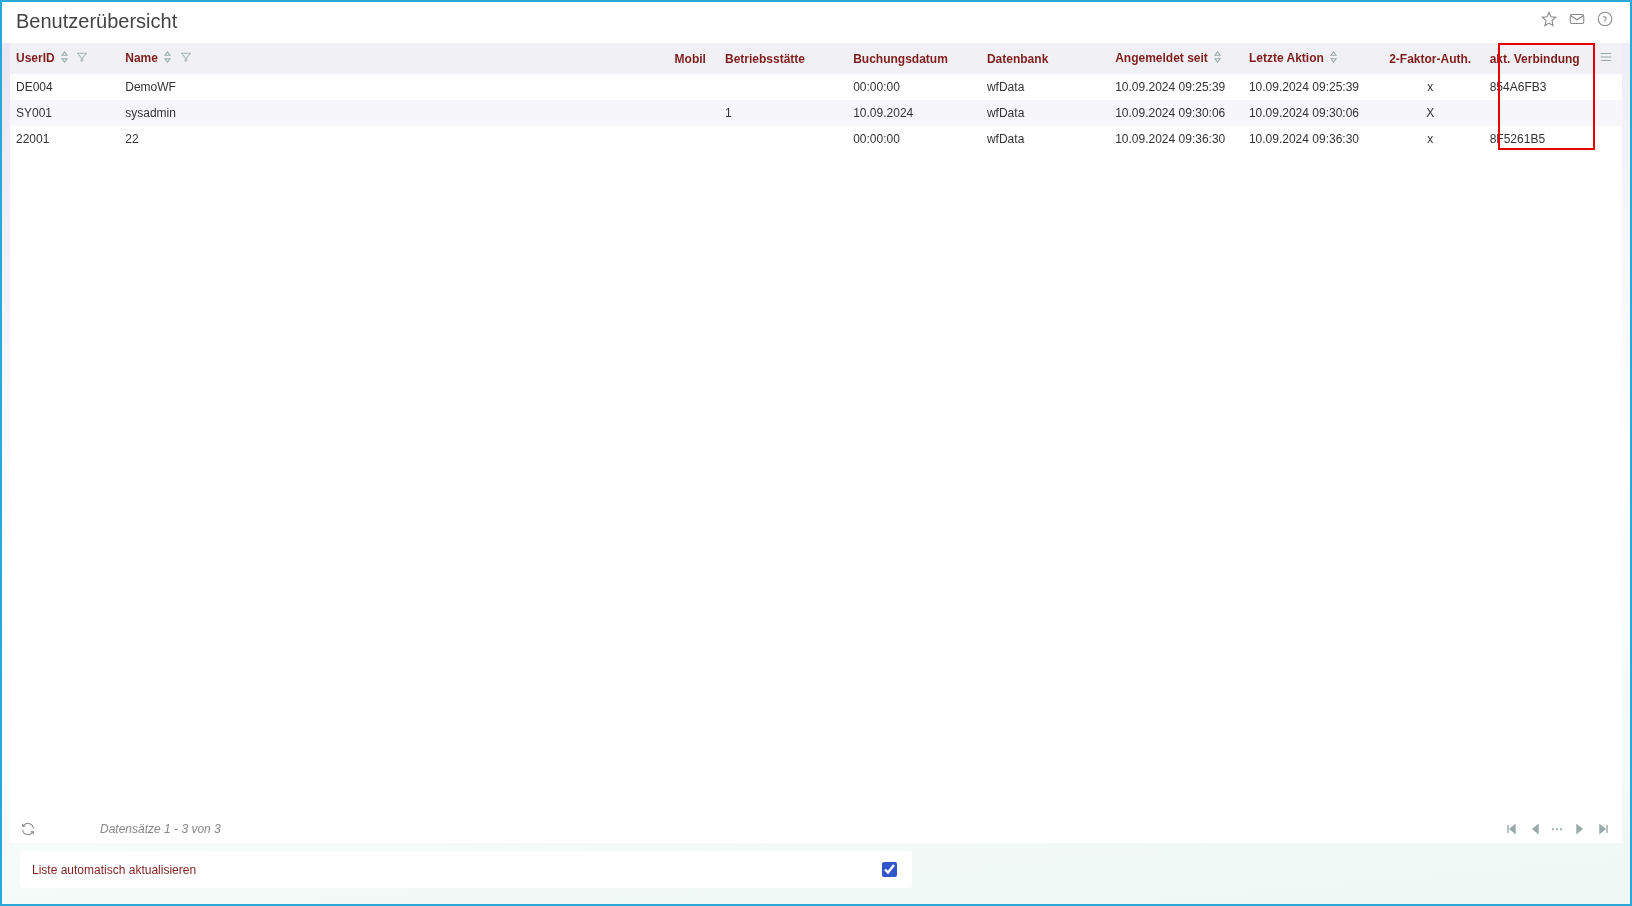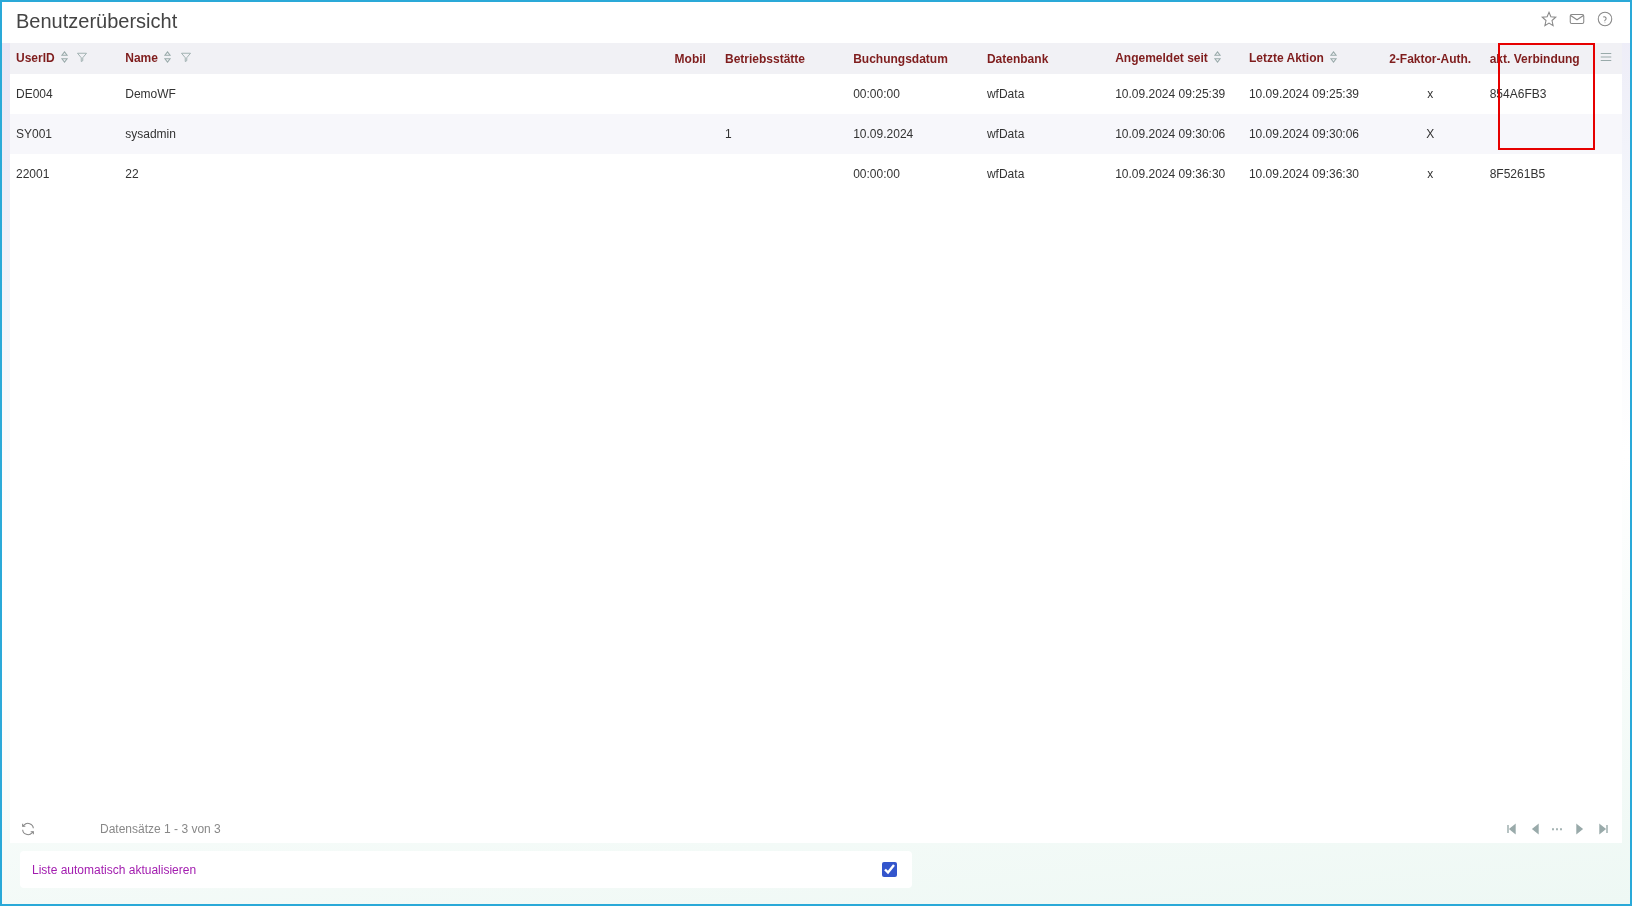--- a/index.html
+++ b/index.html
@@ -46,21 +46,21 @@
   thead th {
     background: #f1f1f5;
     text-align: left;
     font-weight: 700;
     font-size: 12px;
     padding: 7px 6px;
     color: #7f1d1d;
     white-space: nowrap;
   }
   tbody td {
-    padding: 13px 6px;
+    padding: 6px 6px;
     font-size: 12px;
     white-space: nowrap;
   }
   tbody tr:nth-child(even) { background: #f7f7fb; }
   .col-userid { width: 98px; }
   .col-name   { width: 490px; }
   .col-mobil  { width: 48px; text-align:right; }
   .col-betrieb{ width: 115px; }
   .col-buch   { width: 120px; }
   .col-db     { width: 115px; }
@@ -88,42 +88,42 @@
 
   .status-row {
     display: flex;
     align-items: center;
     padding: 6px 10px;
     background: #fff;
     gap: 14px;
   }
   .refresh-ico { width:16px; height:16px; cursor:pointer; }
   .refresh-ico svg { stroke:#888; fill:none; stroke-width:1.6; }
-  .status-text { color:#888; margin-left: 50px; }
+  .status-text { color:#888; font-style: italic; margin-left: 50px; }
   .pager { margin-left:auto; display:flex; gap:8px; align-items:center; }
   .pager .picon { width:16px; height:16px; cursor:pointer; display:flex; align-items:center; justify-content:center;}
   .pager svg { stroke:#9aa; fill:#9aa; stroke-width:1.4;}
   .pager .dots { color:#9aa; font-weight:bold; letter-spacing:1px;}
 
   .bottom-bar {
     display:flex;
     align-items:center;
     padding: 8px 10px 8px 10px;
     gap: 10px;
   }
   .auto-update {
     background:#fff;
     border-radius: 4px;
     padding: 8px 12px;
     display:flex;
     align-items:center;
     width: 56%;
     justify-content: space-between;
   }
-  .auto-update label { color:#a21caf; }
+  .auto-update label { color:#7f1d1d; }
   .auto-update input { accent-color:#3355cc; width:15px; height:15px;}
   .btn {
     background:#5560b8;
     color:#fff;
     border:none;
     border-radius:4px;
     padding: 9px 22px;
     font-size:12px;
     cursor:pointer;
   }

